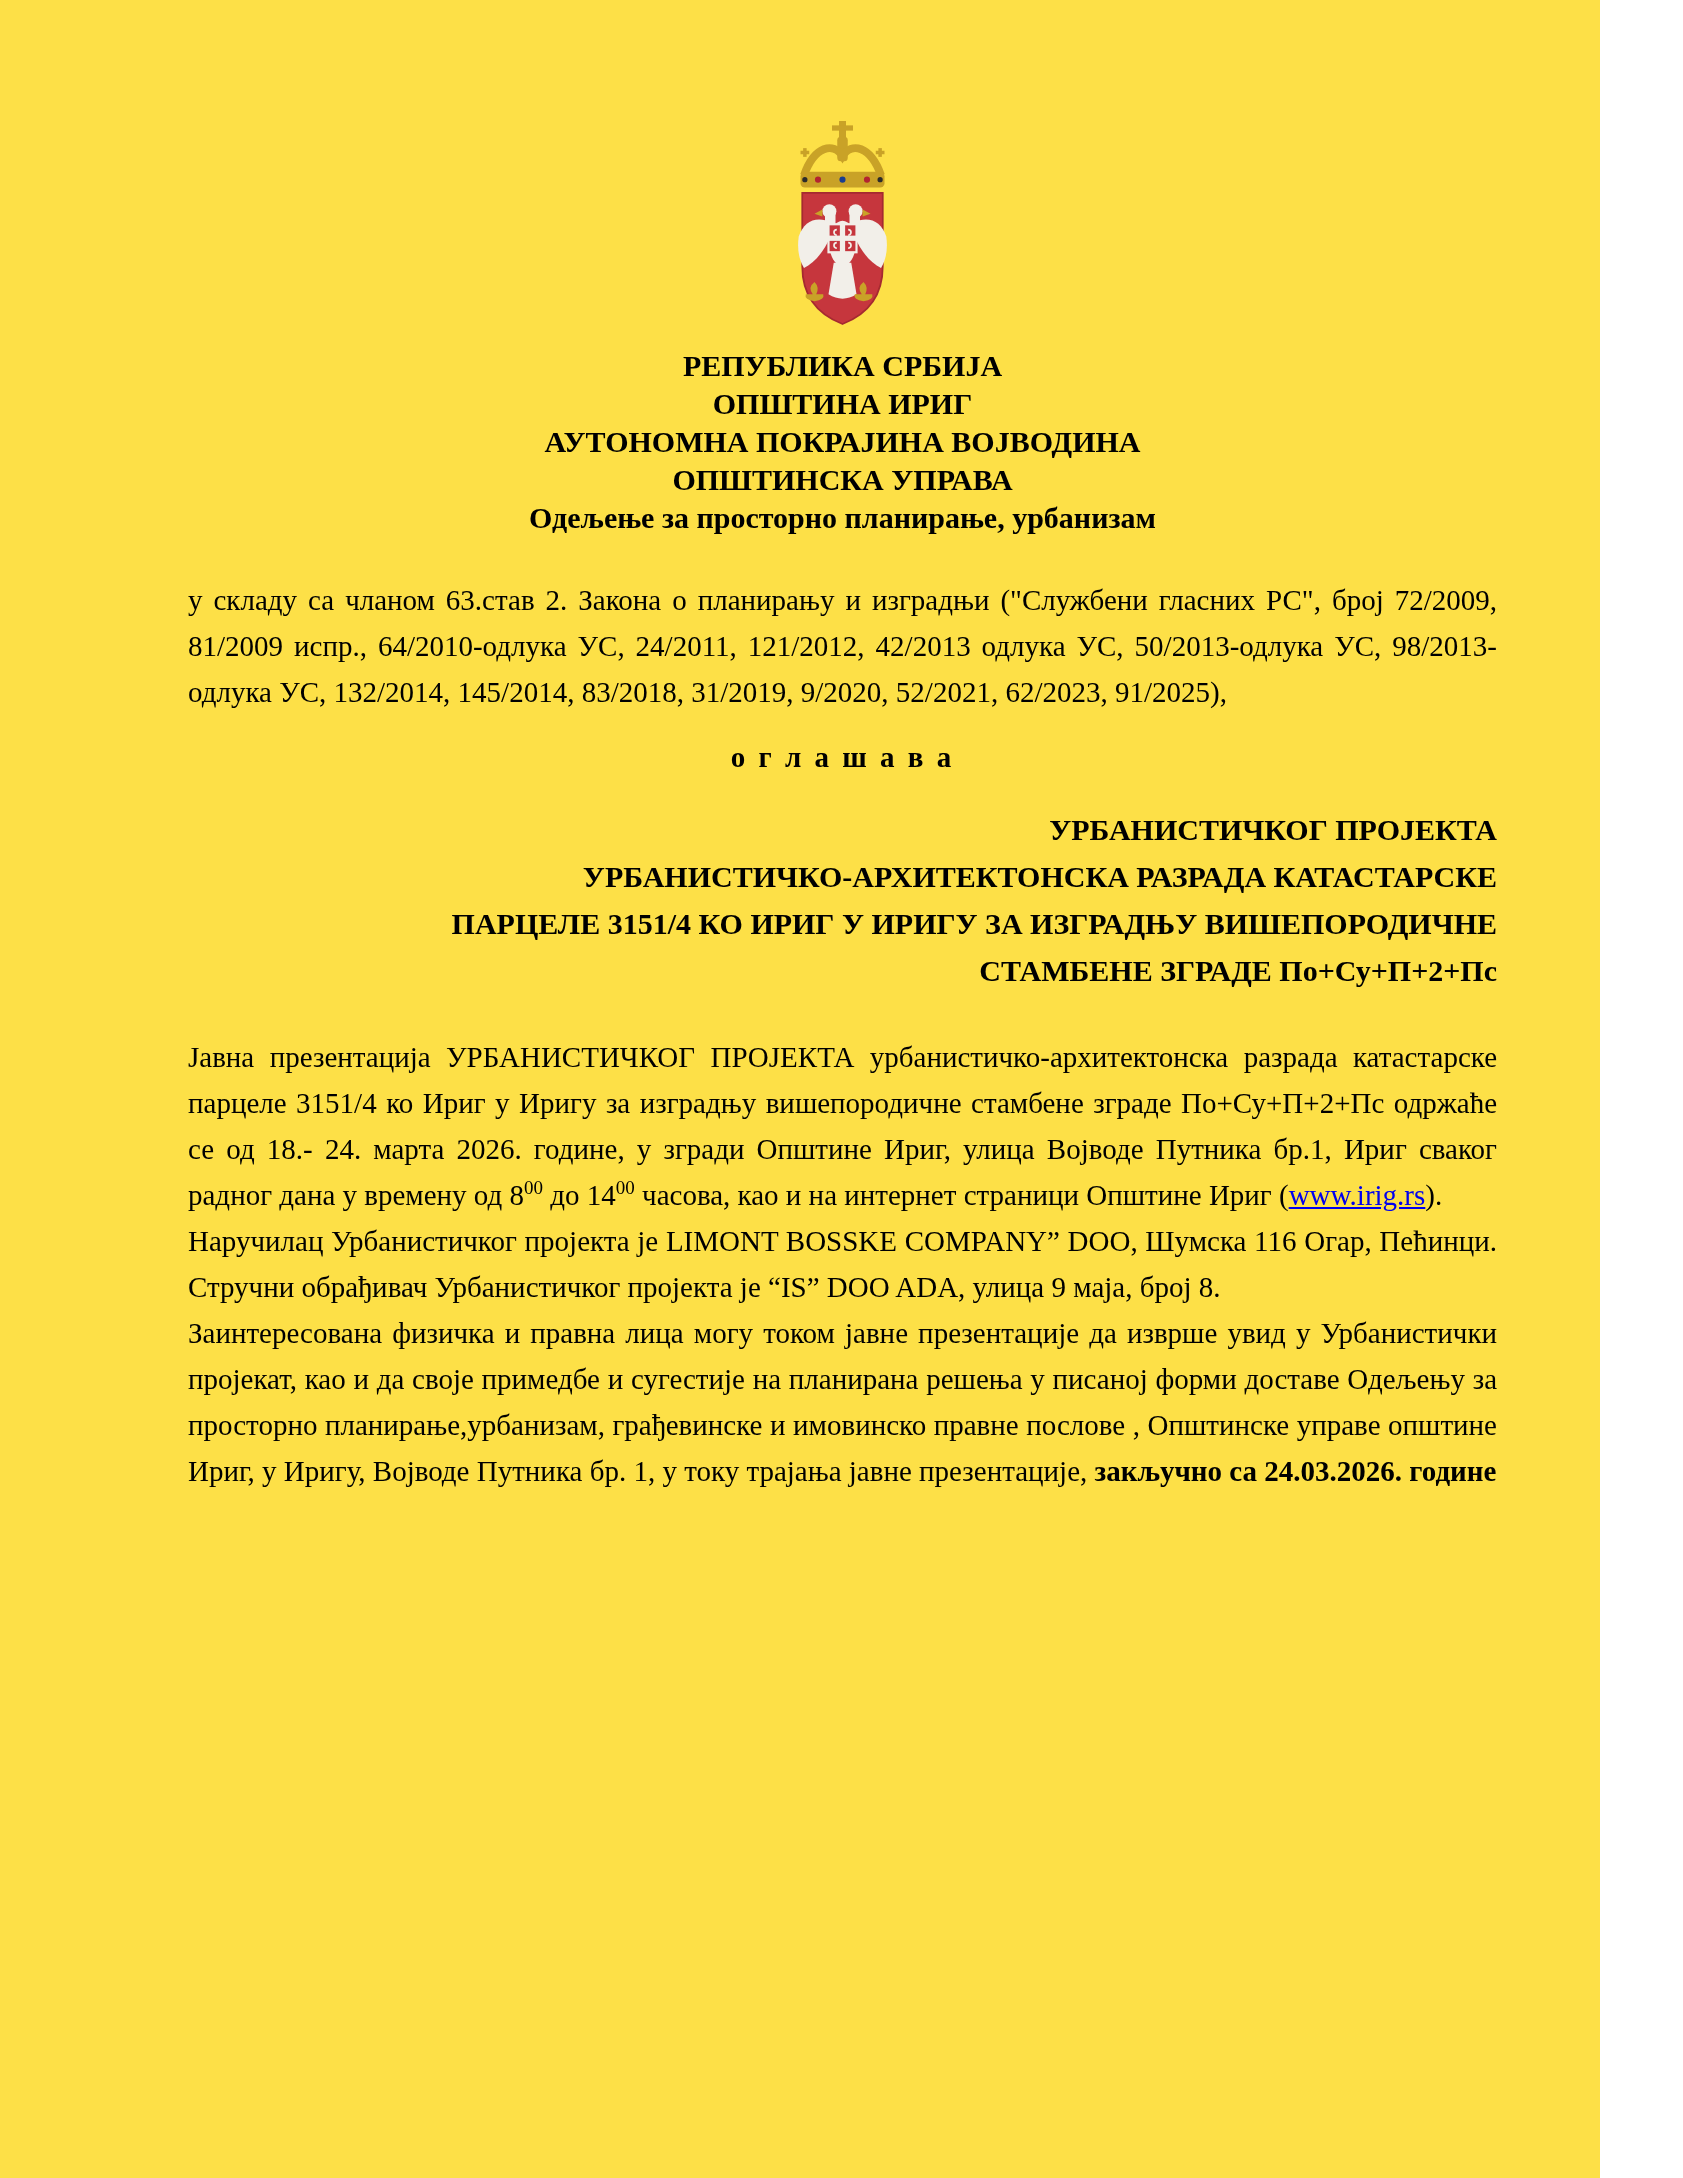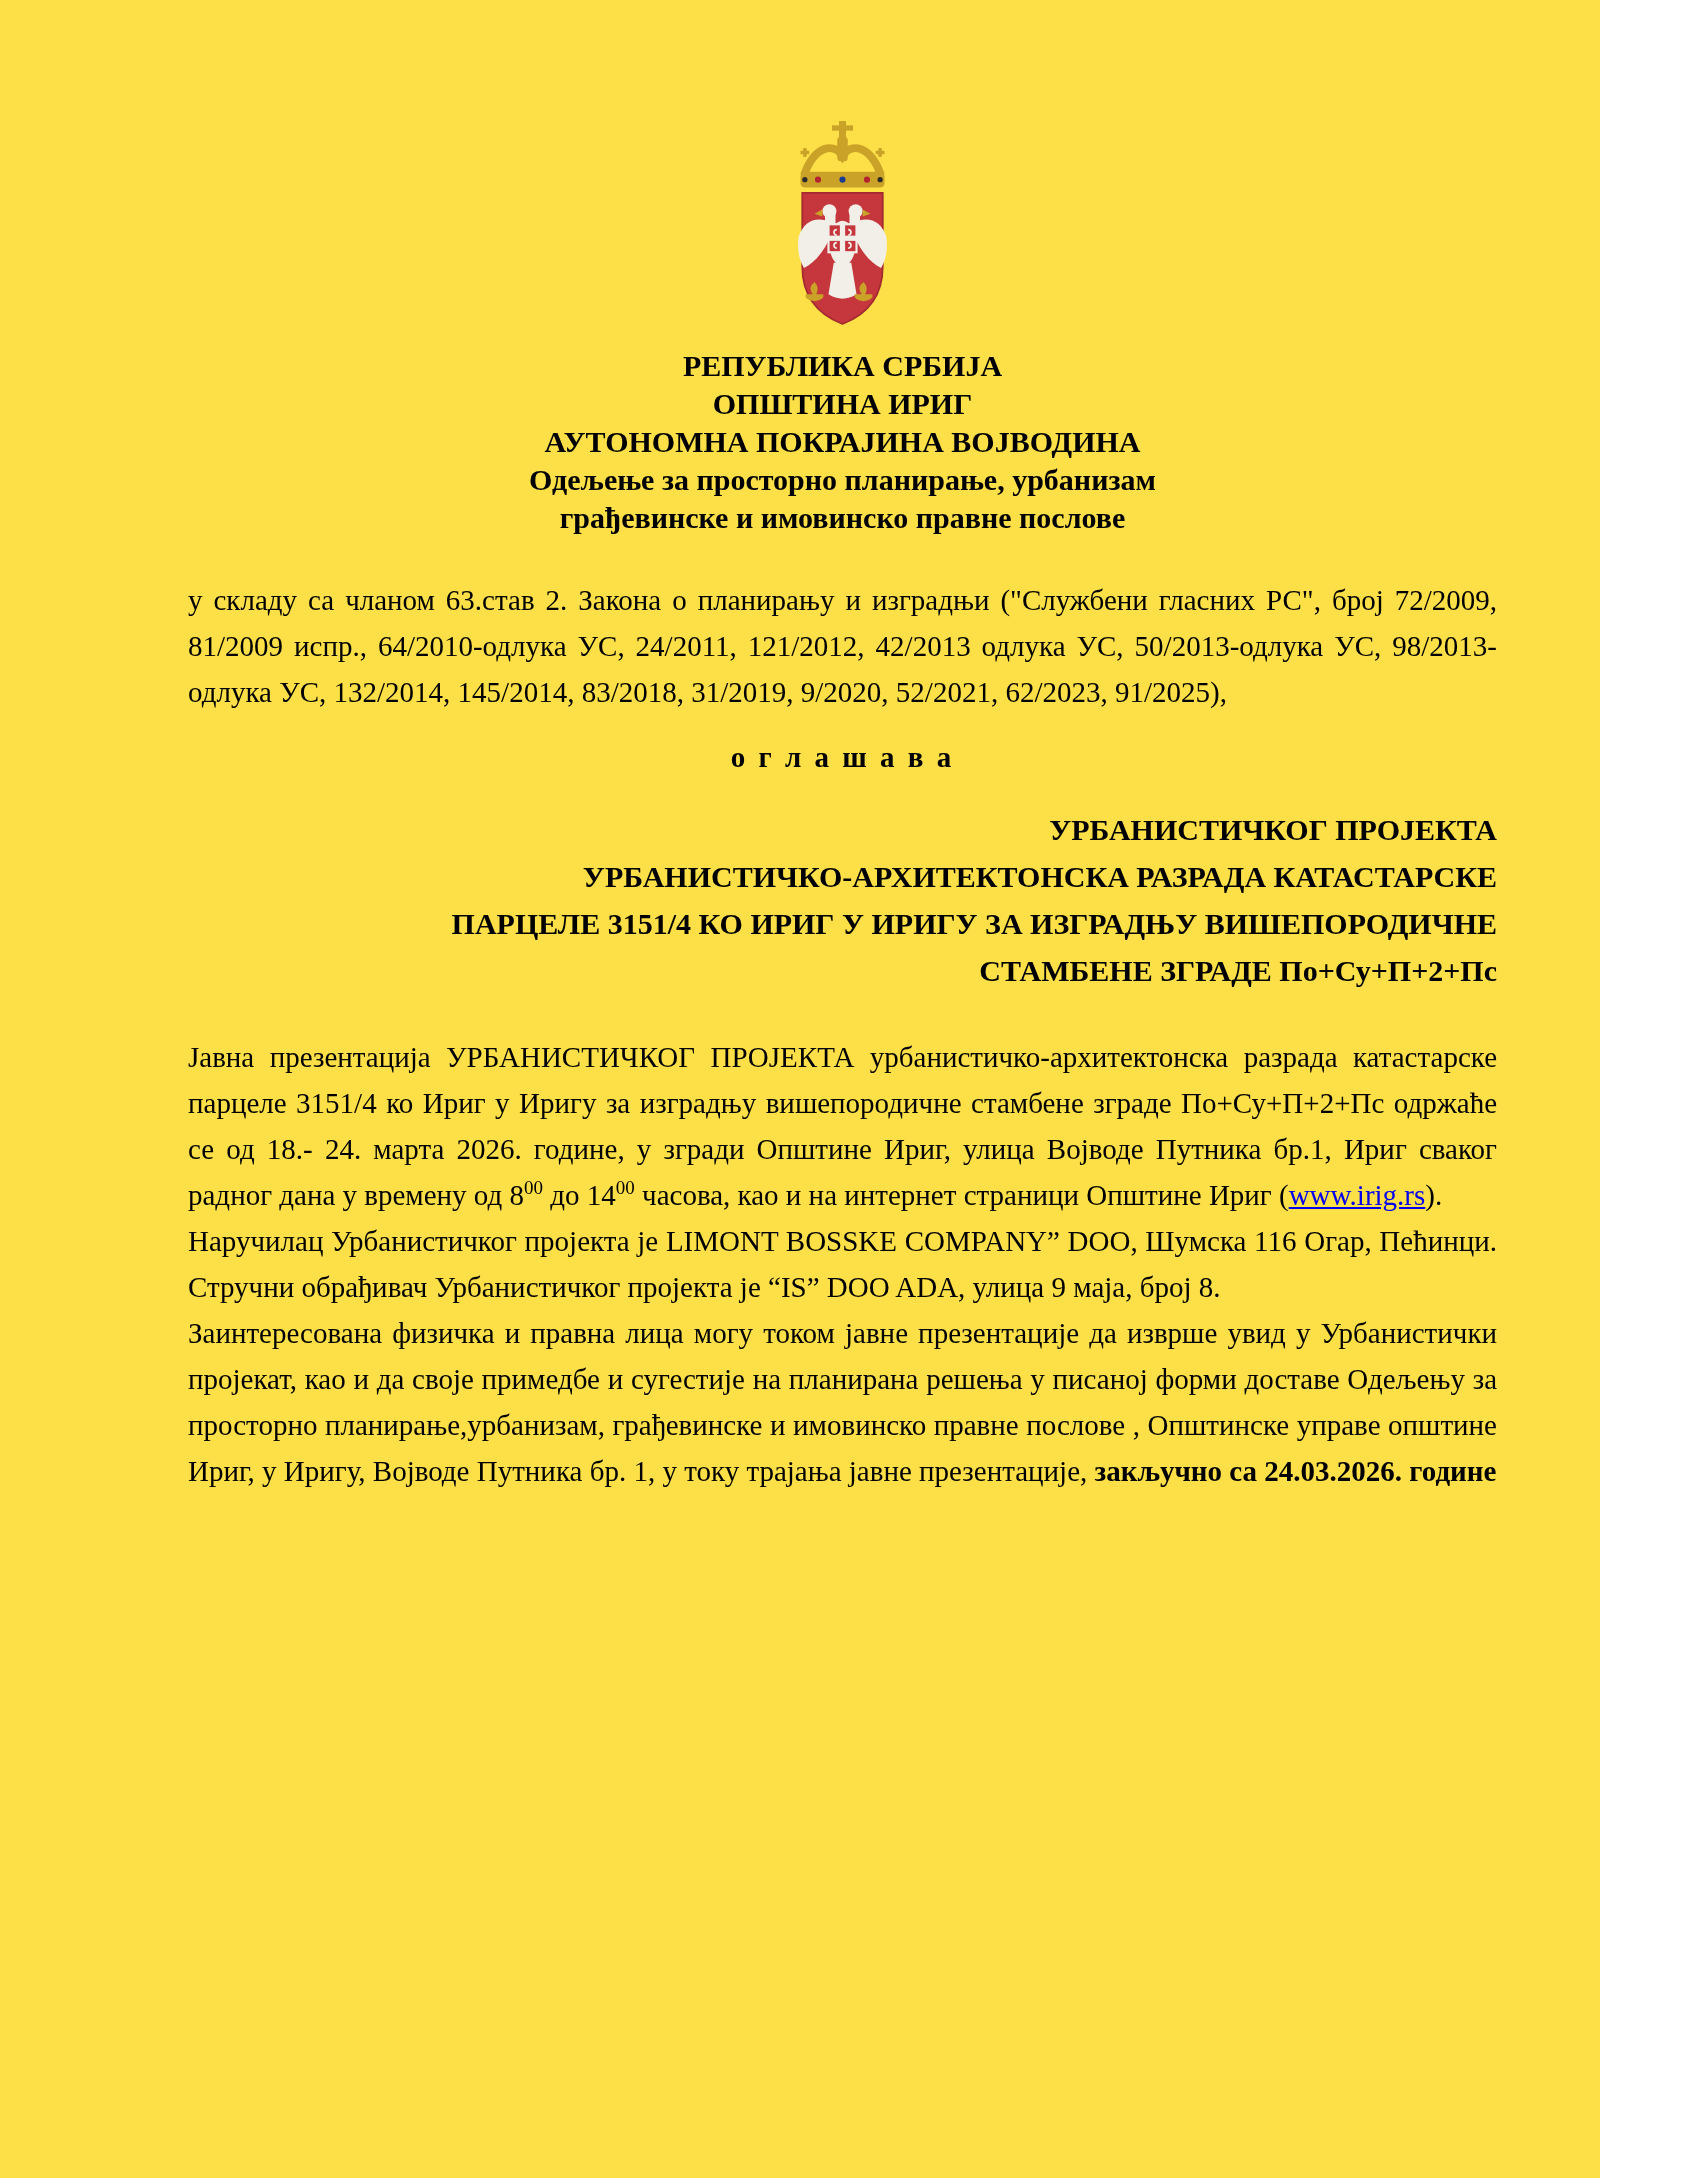--- a/index.html
+++ b/index.html
@@ -99,22 +99,22 @@
           <path d="M53.5 139 a3.2 3.2 0 1 0 0 6.4" fill="none" stroke="#F2EFE9" stroke-width="2"></path>
           <path d="M66.5 139 a3.2 3.2 0 1 1 0 6.4" fill="none" stroke="#F2EFE9" stroke-width="2"></path>
         </g>
       </svg>
     </div>
 
     <div class="header-block">
       <div class="header-line">РЕПУБЛИКА СРБИЈА</div>
       <div class="header-line">ОПШТИНА ИРИГ</div>
       <div class="header-line">АУТОНОМНА ПОКРАЈИНА ВОЈВОДИНА</div>
+      <div class="header-line">ОПШТИНСКА УПРАВА</div>
       <div class="header-line">Одељење за просторно планирање, урбанизам</div>
-      <div class="header-line">грађевинске и имовинско правне послове</div>
     </div>
 
     <div class="legal-paragraph">у складу са чланом 63.став 2. Закона о планирању и изградњи ("Службени гласних РС", број 72/2009, 81/2009 испр., 64/2010-одлука УС, 24/2011, 121/2012, 42/2013 одлука УС, 50/2013-одлука УС, 98/2013-одлука УС, 132/2014, 145/2014, 83/2018, 31/2019, 9/2020, 52/2021, 62/2023, 91/2025),</div>
 
     <div class="announce-line">о г л а ш а в а</div>
 
 
     <div class="title-block">
       <div class="title-line">УРБАНИСТИЧКОГ ПРОЈЕКТА</div>
       <div class="title-line">УРБАНИСТИЧКО-АРХИТЕКТОНСКА РАЗРАДА КАТАСТАРСКЕ</div>

